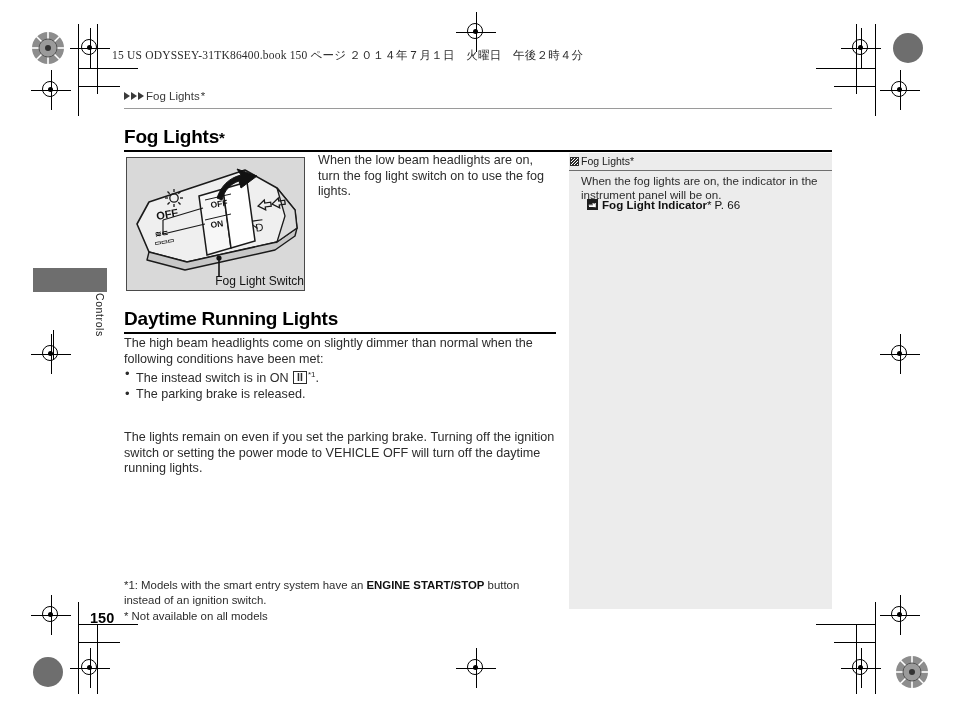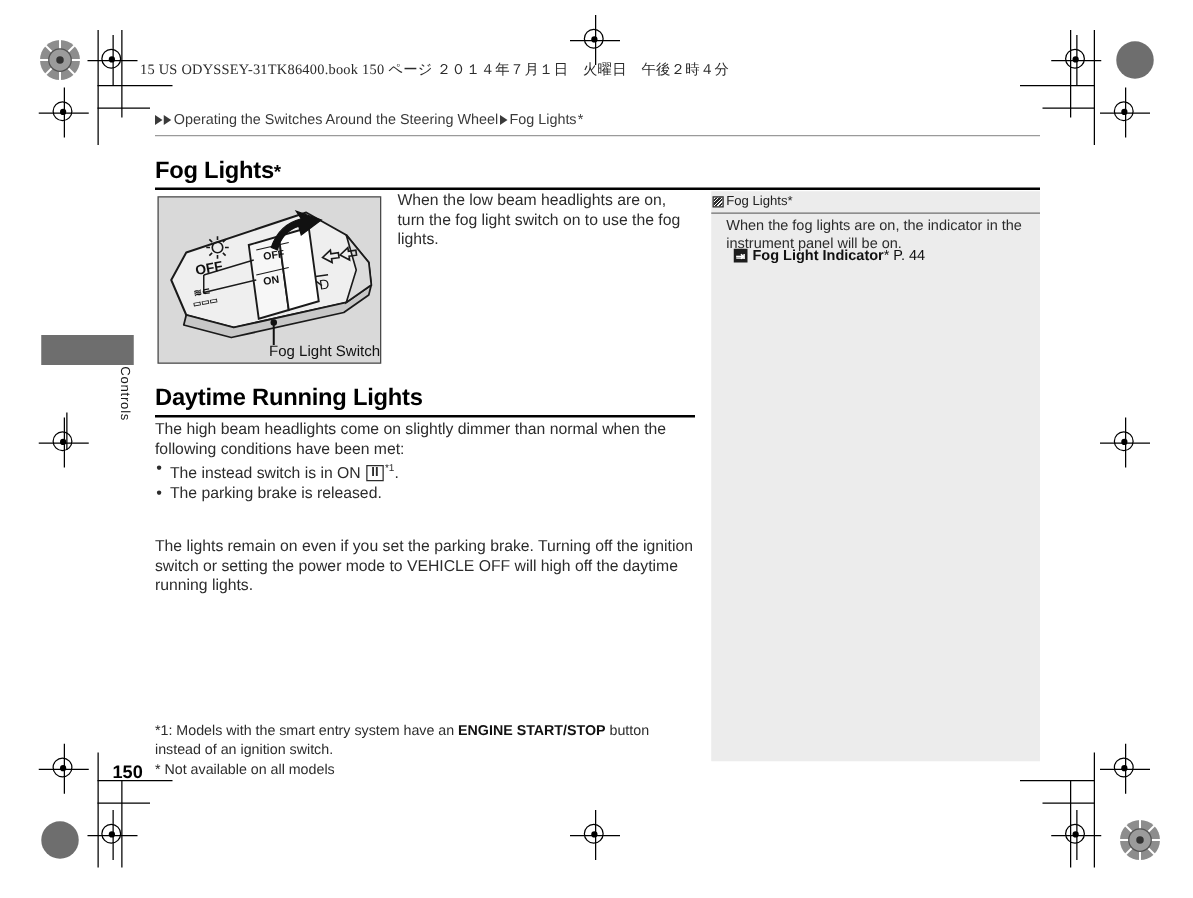--- a/index.html
+++ b/index.html
@@ -415,21 +415,20 @@
         <div class="ring"></div>
         <div class="dot"></div>
     </div>
   </div>
 
   <div class="bookline">15 US ODYSSEY-31TK86400.book  150 ページ  ２０１４年７月１日　火曜日　午後２時４分</div>
 
   <div class="breadcrumb">
     <span class="bc-arrow"></span>
     <span class="bc-arrow"></span>
-    <span class="bc-text">Operating the Switches Around the Steering Wheel</span>
     <span class="bc-arrow"></span>
     <span class="bc-text">Fog Lights</span>
     <span>*</span>
   </div>
   <div class="rule-top"></div>
 
   <div class="sidetab" style="left:33px; top:268px; width:74px; height:24px;"></div>
   <div class="sidetab-label" style="left:94px; top:293px;">Controls</div>
   <div class="colrule" style="left:53px; top:330px; height:30px;"></div>
 
@@ -505,38 +504,38 @@
 
   <ul class="bullets" style="left:124px; top:367px; width:434px;">
     <li>
       <span>The instead switch is in ON </span><span class="keybox">II</span><span class="sup">*1</span><span>.</span>
     </li>
     <li>
       <span>The parking brake is released.</span>
     </li>
   </ul>
 
-  <div class="body-text" style="left:124px; top:430px; width:434px;">The lights remain on even if you set the parking brake. Turning off the ignition switch or setting the power mode to VEHICLE OFF will high off the daytime running lights.</div>
+  <div class="body-text" style="left:124px; top:430px; width:434px;">The lights remain on even if you set the parking brake. Turning off the ignition switch or setting the power mode to VEHICLE OFF will turn off the daytime running lights.</div>
 
 
   <div class="notepanel" style="left:569px; top:153px; width:263px; height:456px;"></div>
   <div class="note-head" style="left:570px; top:155px;">
     <span class="note-head-icon"></span>
     <span>Fog Lights</span>
       <span>*</span>
   </div>
   <div class="note-rule" style="left:569px; top:170px; width:263px;"></div>
   <div class="note-body" style="left:581px; top:174px; width:238px;">When the fog lights are on, the indicator in the instrument panel will be on.</div>
   <div class="note-ref" style="left:587px; top:198px;">
     <span class="ref-icon">
         <span class="arrow">⇥</span>
       </span>
     <b>Fog Light Indicator</b>
       <span>*</span>
-    <span class="pg">P. 44</span>
+    <span class="pg">P. 66</span>
   </div>
 
   <div class="footnote" style="left:124px; top:578px; width:434px;">
     <span>*1: Models with the smart entry system have an </span><b>ENGINE START/STOP</b><span> button instead of an ignition switch.</span>
   </div>
   <div class="footnote" style="left:124px; top:609px; width:434px;">* Not available on all models</div>
 
   <div class="pagenum" style="left:90px; top:610px;">150</div>
 
 </div>

